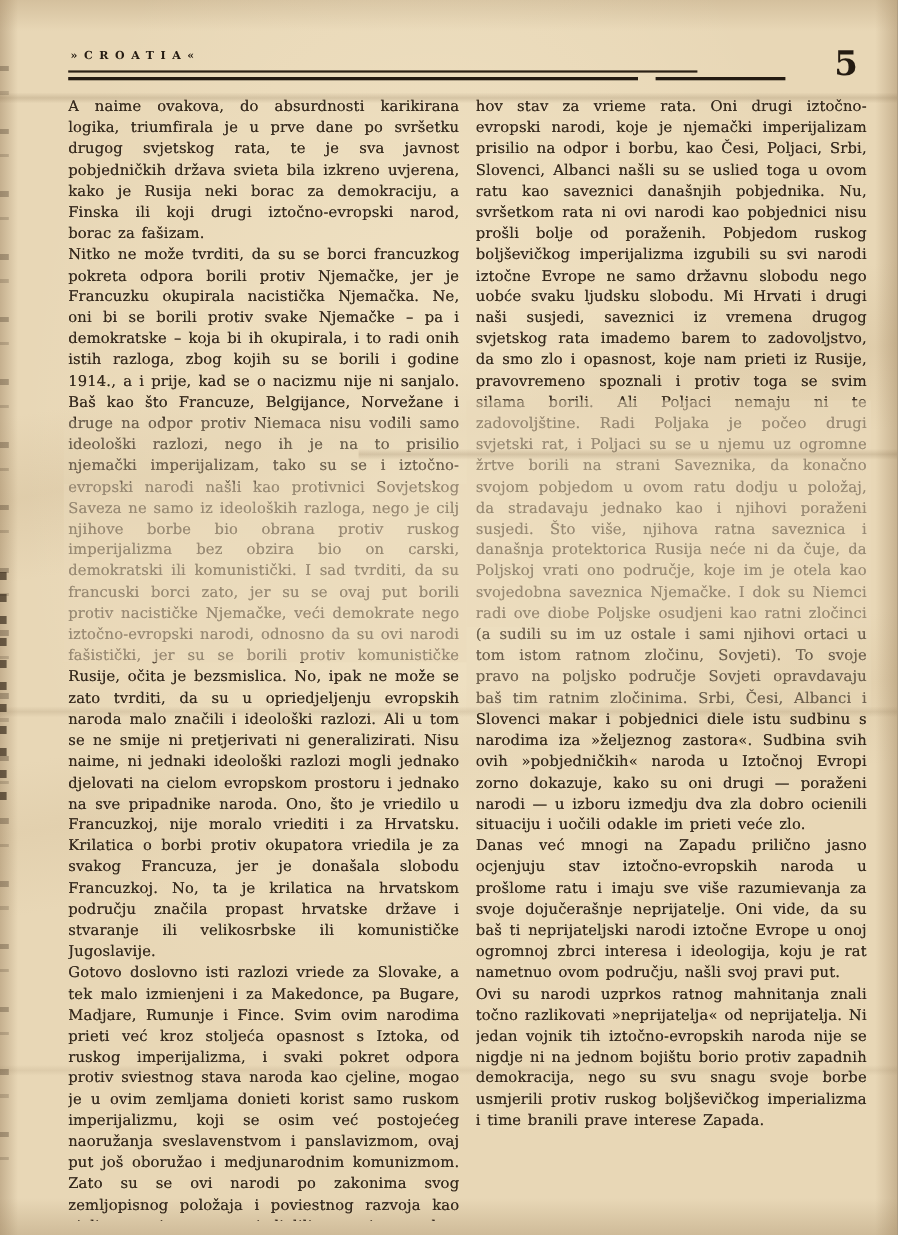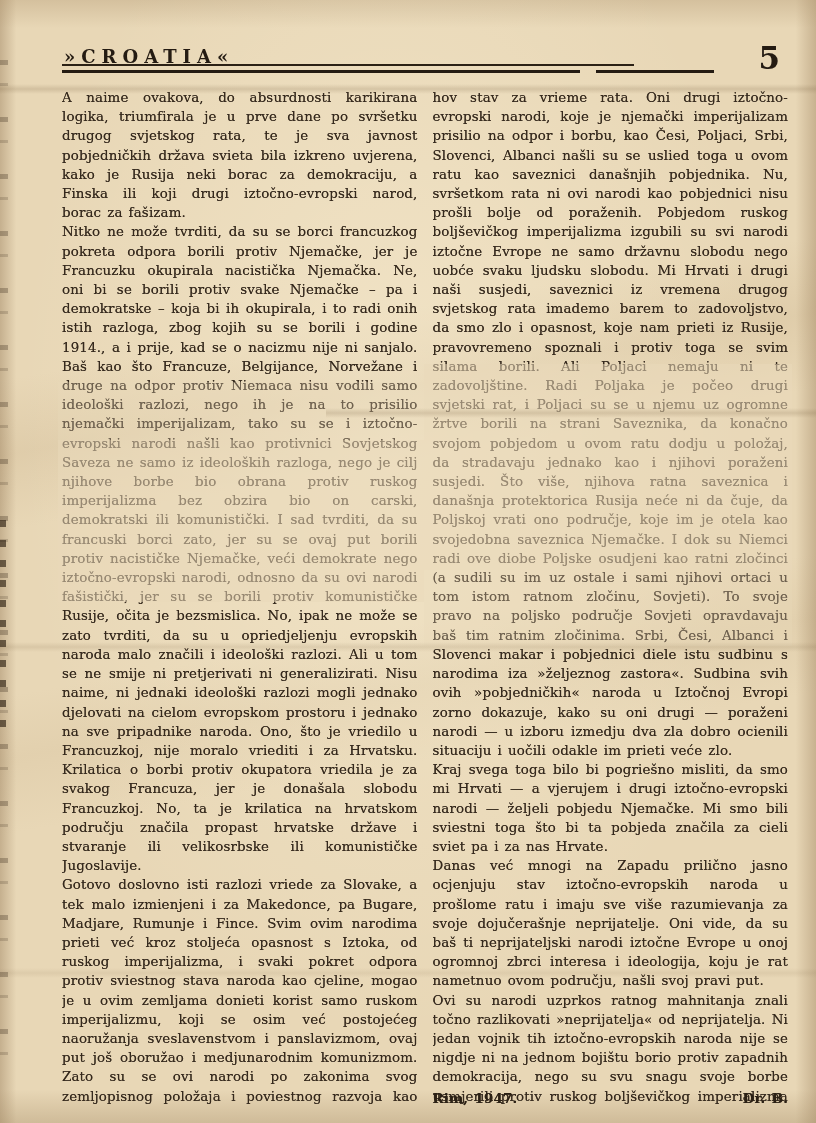--- a/index.html
+++ b/index.html
@@ -13,21 +13,21 @@
       radial-gradient(ellipse at 48% 38%, rgba(255,246,222,0.40) 0%, rgba(255,246,222,0.0) 62%),
       linear-gradient(180deg, rgba(176,150,112,0.35) 0%, rgba(0,0,0,0) 2.5%, rgba(0,0,0,0) 97%, rgba(160,135,98,0.35) 100%),
       linear-gradient(90deg, rgba(140,112,78,0.38) 0%, rgba(0,0,0,0) 2%, rgba(0,0,0,0) 97.5%, rgba(150,122,86,0.40) 100%),
       linear-gradient(170deg, rgba(0,0,0,0) 0 30%, rgba(201,178,140,0.28) 36%, rgba(0,0,0,0) 42%, rgba(0,0,0,0) 55%, rgba(206,184,146,0.22) 60%, rgba(0,0,0,0) 66%);
     font-family:"DejaVu Serif","Liberation Serif",serif;
     color:#35291d;
   }
   
   .masthead{
     position:absolute;top:46px;left:64px;
-    font-size:18px;font-weight:bold;letter-spacing:6px;
+    font-size:10px;font-weight:bold;letter-spacing:6px;
     color:#241b12;white-space:nowrap;
   }
   .rule-a{position:absolute;top:64px;left:62px;width:572px;height:2px;background:#2b2115;}
   .rule-b1{position:absolute;top:70px;left:62px;width:518px;height:3px;background:#241b12;}
   .rule-b2{position:absolute;top:70px;left:596px;width:118px;height:3px;background:#241b12;}
   .page-number{
     position:absolute;top:40px;right:36px;
     font-size:31px;font-weight:bold;color:#241b12;
   }
   
@@ -89,27 +89,22 @@
   <div class="page-number">5</div>
 
   <div class="columns">
     <div class="col col-left">
       <p>A naime ovakova, do absurdnosti karikirana logika, triumfirala je u prve dane po svršetku drugog svjetskog rata, te je sva javnost pobjedničkih država svieta bila izkreno uvjerena, kako je Rusija neki borac za demokraciju, a Finska ili koji drugi iztočno-evropski narod, borac za fašizam.</p>
       <p>Nitko ne može tvrditi, da su se borci francuzkog pokreta odpora borili protiv Njemačke, jer je Francuzku okupirala nacistička Njemačka. Ne, oni bi se borili protiv svake Njemačke – pa i demokratske – koja bi ih okupirala, i to radi onih istih razloga, zbog kojih su se borili i godine 1914., a i prije, kad se o nacizmu nije ni sanjalo. Baš kao što Francuze, Belgijance, Norvežane i druge na odpor protiv Niemaca nisu vodili samo ideološki razlozi, nego ih je na to prisilio njemački imperijalizam, tako su se i iztočno-evropski narodi našli kao protivnici Sovjetskog Saveza ne samo iz ideoloških razloga, nego je cilj njihove borbe bio obrana protiv ruskog imperijalizma bez obzira bio on carski, demokratski ili komunistički. I sad tvrditi, da su francuski borci zato, jer su se ovaj put borili protiv nacističke Njemačke, veći demokrate nego iztočno-evropski narodi, odnosno da su ovi narodi fašistički, jer su se borili protiv komunističke Rusije, očita je bezsmislica. No, ipak ne može se zato tvrditi, da su u opriedjeljenju evropskih naroda malo značili i ideološki razlozi. Ali u tom se ne smije ni pretjerivati ni generalizirati. Nisu naime, ni jednaki ideološki razlozi mogli jednako djelovati na cielom evropskom prostoru i jednako na sve pripadnike naroda. Ono, što je vriedilo u Francuzkoj, nije moralo vriediti i za Hrvatsku. Krilatica o borbi protiv okupatora vriedila je za svakog Francuza, jer je donašala slobodu Francuzkoj. No, ta je krilatica na hrvatskom području značila propast hrvatske države i stvaranje ili velikosrbske ili komunističke Jugoslavije.</p>
       <p>Gotovo doslovno isti razlozi vriede za Slovake, a tek malo izmienjeni i za Makedonce, pa Bugare, Madjare, Rumunje i Fince. Svim ovim narodima prieti već kroz stoljeća opasnost s Iztoka, od ruskog imperijalizma, i svaki pokret odpora protiv sviestnog stava naroda kao cjeline, mogao je u ovim zemljama donieti korist samo ruskom imperijalizmu, koji se osim već postojećeg naoružanja sveslavenstvom i panslavizmom, ovaj put još oboružao i medjunarodnim komunizmom. Zato su se ovi narodi po zakonima svog zemljopisnog položaja i poviestnog razvoja kao cjelina sviestno opriedielili protiv ruskog imperijalizma i komunizma, smatrajući svako drugo riešenje manjim zlom. Današnja stvarnost u njihovim zemljama podpuno je opravdala nji-</p>
     </div>
     <div class="col col-right">
       <p>hov stav za vrieme rata. Oni drugi iztočno-evropski narodi, koje je njemački imperijalizam prisilio na odpor i borbu, kao Česi, Poljaci, Srbi, Slovenci, Albanci našli su se uslied toga u ovom ratu kao saveznici današnjih pobjednika. Nu, svršetkom rata ni ovi narodi kao pobjednici nisu prošli bolje od poraženih. Pobjedom ruskog boljševičkog imperijalizma izgubili su svi narodi iztočne Evrope ne samo državnu slobodu nego uobće svaku ljudsku slobodu. Mi Hrvati i drugi naši susjedi, saveznici iz vremena drugog svjetskog rata imademo barem to zadovoljstvo, da smo zlo i opasnost, koje nam prieti iz Rusije, pravovremeno spoznali i protiv toga se svim silama borili. Ali Poljaci nemaju ni te zadovoljštine. Radi Poljaka je počeo drugi svjetski rat, i Poljaci su se u njemu uz ogromne žrtve borili na strani Saveznika, da konačno svojom pobjedom u ovom ratu dodju u položaj, da stradavaju jednako kao i njihovi poraženi susjedi. Što više, njihova ratna saveznica i današnja protektorica Rusija neće ni da čuje, da Poljskoj vrati ono područje, koje im je otela kao svojedobna saveznica Njemačke. I dok su Niemci radi ove diobe Poljske osudjeni kao ratni zločinci (a sudili su im uz ostale i sami njihovi ortaci u tom istom ratnom zločinu, Sovjeti). To svoje pravo na poljsko područje Sovjeti opravdavaju baš tim ratnim zločinima. Srbi, Česi, Albanci i Slovenci makar i pobjednici diele istu sudbinu s narodima iza »željeznog zastora«. Sudbina svih ovih »pobjedničkih« naroda u Iztočnoj Evropi zorno dokazuje, kako su oni drugi — poraženi narodi — u izboru izmedju dva zla dobro ocienili situaciju i uočili odakle im prieti veće zlo.</p>
-      <p>Kraj svega toga bilo bi pogriešno misliti, da smo mi Hrvati — a vjerujem i drugi iztočno-evropski narodi — željeli pobjedu Njemačke. Mi smo bili sviestni toga što bi ta pobjeda značila za cieli sviet pa i za nas Hrvate.</p>
       <p>Danas već mnogi na Zapadu prilično jasno ocjenjuju stav iztočno-evropskih naroda u prošlome ratu i imaju sve više razumievanja za svoje dojučerašnje neprijatelje. Oni vide, da su baš ti neprijateljski narodi iztočne Evrope u onoj ogromnoj zbrci interesa i ideologija, koju je rat nametnuo ovom području, našli svoj pravi put.</p>
       <p>Ovi su narodi uzprkos ratnog mahnitanja znali točno razlikovati »neprijatelja« od neprijatelja. Ni jedan vojnik tih iztočno-evropskih naroda nije se nigdje ni na jednom bojištu borio protiv zapadnih demokracija, nego su svu snagu svoje borbe usmjerili protiv ruskog boljševičkog imperializma i time branili prave interese Zapada.</p>
-      <div class="signoff">
-        <span>Rim, 1947.</span>
-        <span>Dr. B.</span>
-      </div>
     </div>
   </div>
 
   <div class="overlay fade-soft fade-l1"></div>
   <div class="overlay fade fade-l2"></div>
   <div class="overlay fade fade-r1"></div>
   <div class="overlay fade-soft fade-r2"></div>
   <div class="overlay crease crease-1"></div>
   <div class="overlay crease crease-2"></div>
   <div class="overlay crease crease-3"></div>

